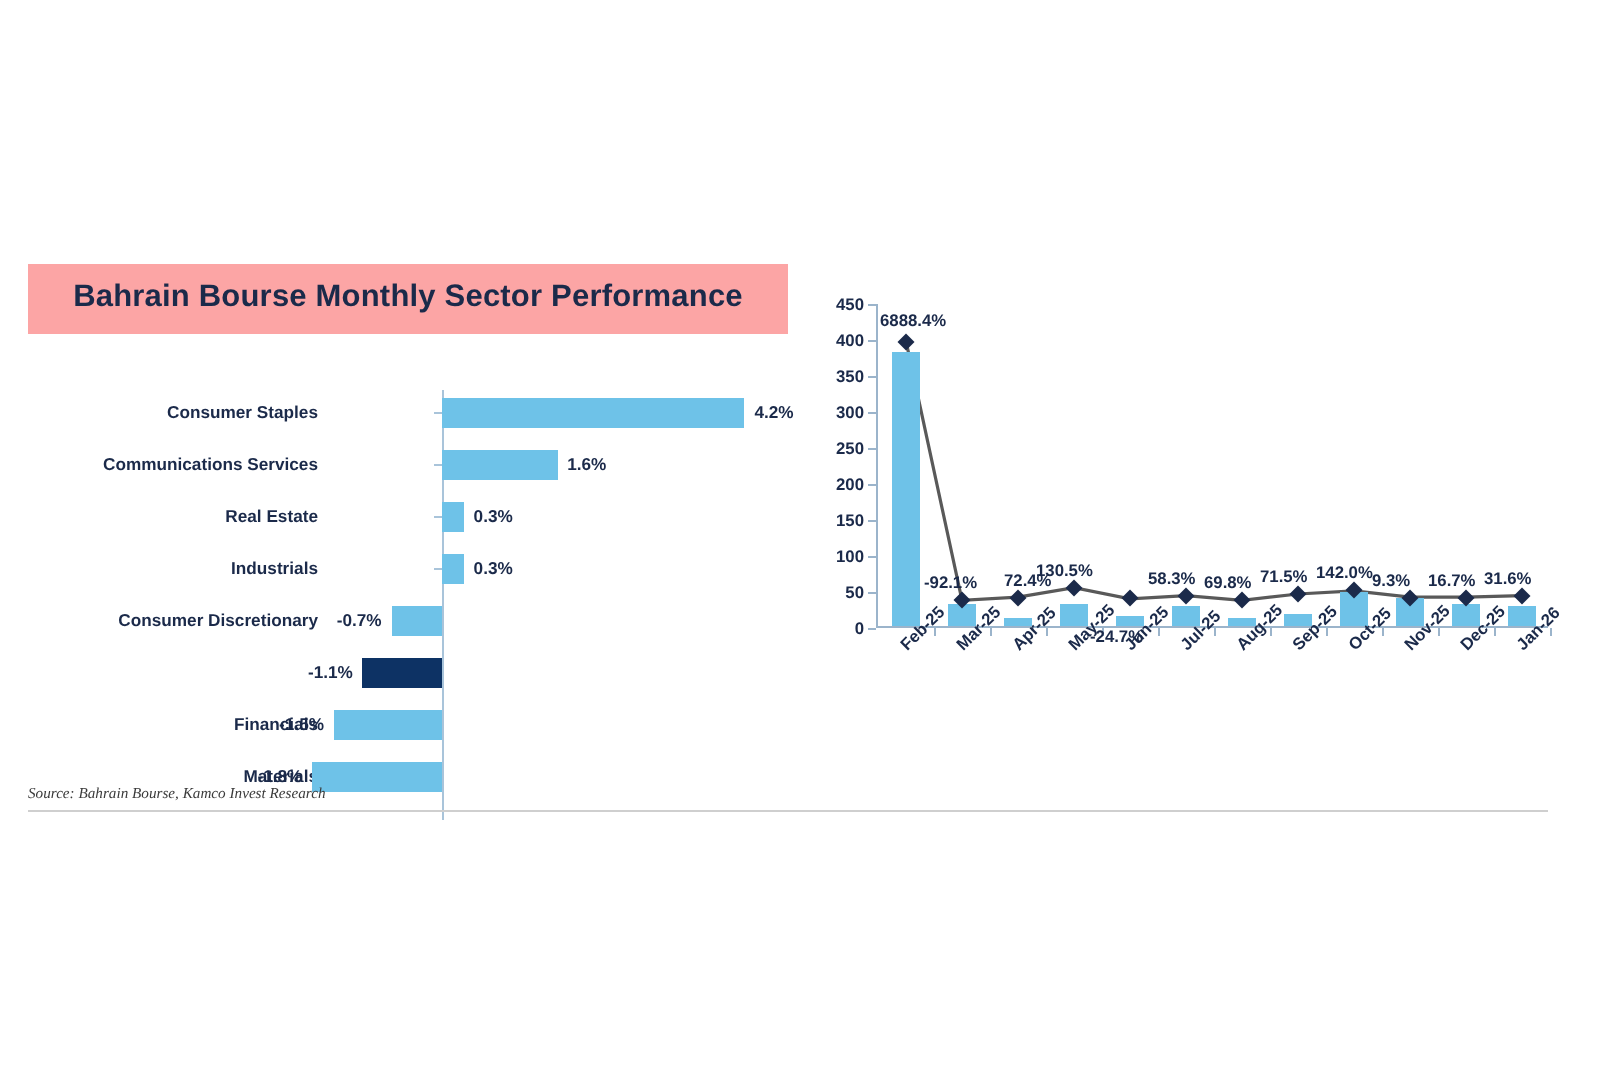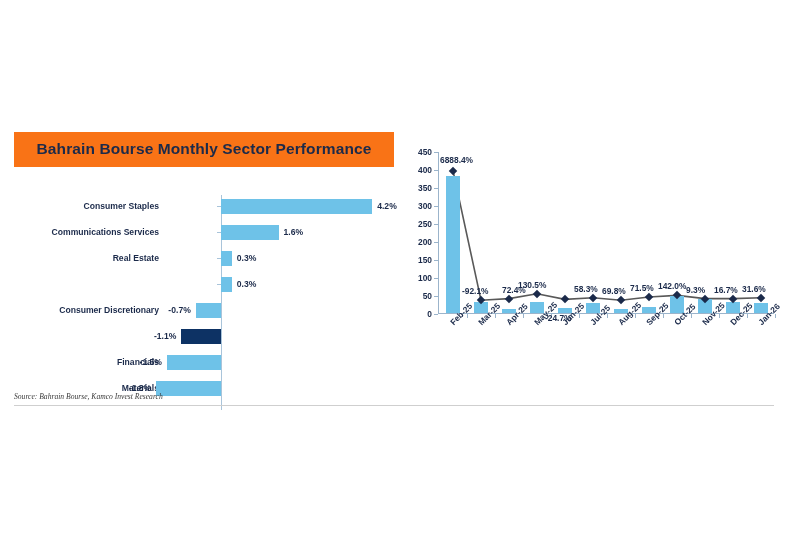--- a/index.html
+++ b/index.html
@@ -9,21 +9,21 @@
     overflow:hidden;position:relative;
   }
   .slide{position:absolute;left:0;top:0;width:800px;height:540px;}
 
   
   .panel{position:absolute;top:132px;}
   .panel-left{left:14px;width:380px;}
   .panel-right{left:402px;width:384px;}
 
   .panel-title{
-    background:#f97316;
+    background:#fca5a5;
     color:#1B2A4A;
     font-weight:bold;
     font-size:15.5px;
     text-align:center;
     padding:8px 4px 9px 4px;
     letter-spacing:.1px;
     white-space:nowrap;
   }
 
   
@@ -105,20 +105,21 @@
           <div class="hbar-bar" style="width: 57.6px; left: 207px;"></div>
           <div class="hbar-val" style="left: 269.6px;">1.6%</div>
         </div>
         <div class="hbar-row" style="top: 52px;">
           <div class="hbar-cat">Real Estate</div>
           <div class="tickmark" style="top: 11px;"></div>
           <div class="hbar-bar" style="width: 10.8px; left: 207px;"></div>
           <div class="hbar-val" style="left: 222.8px;">0.3%</div>
         </div>
         <div class="hbar-row" style="top: 78px;">
+          <div class="hbar-cat">Industrials</div>
           <div class="tickmark" style="top: 11px;"></div>
           <div class="hbar-bar" style="width: 10.8px; left: 207px;"></div>
           <div class="hbar-val" style="left: 222.8px;">0.3%</div>
         </div>
         <div class="hbar-row" style="top: 104px;">
           <div class="hbar-cat">Consumer Discretionary</div>
           <div class="tickmark" style="top: 11px;"></div>
           <div class="hbar-bar" style="width: 25.2px; left: 181.8px;"></div>
           <div class="hbar-val" style="right: 203.2px;">-0.7%</div>
         </div>

